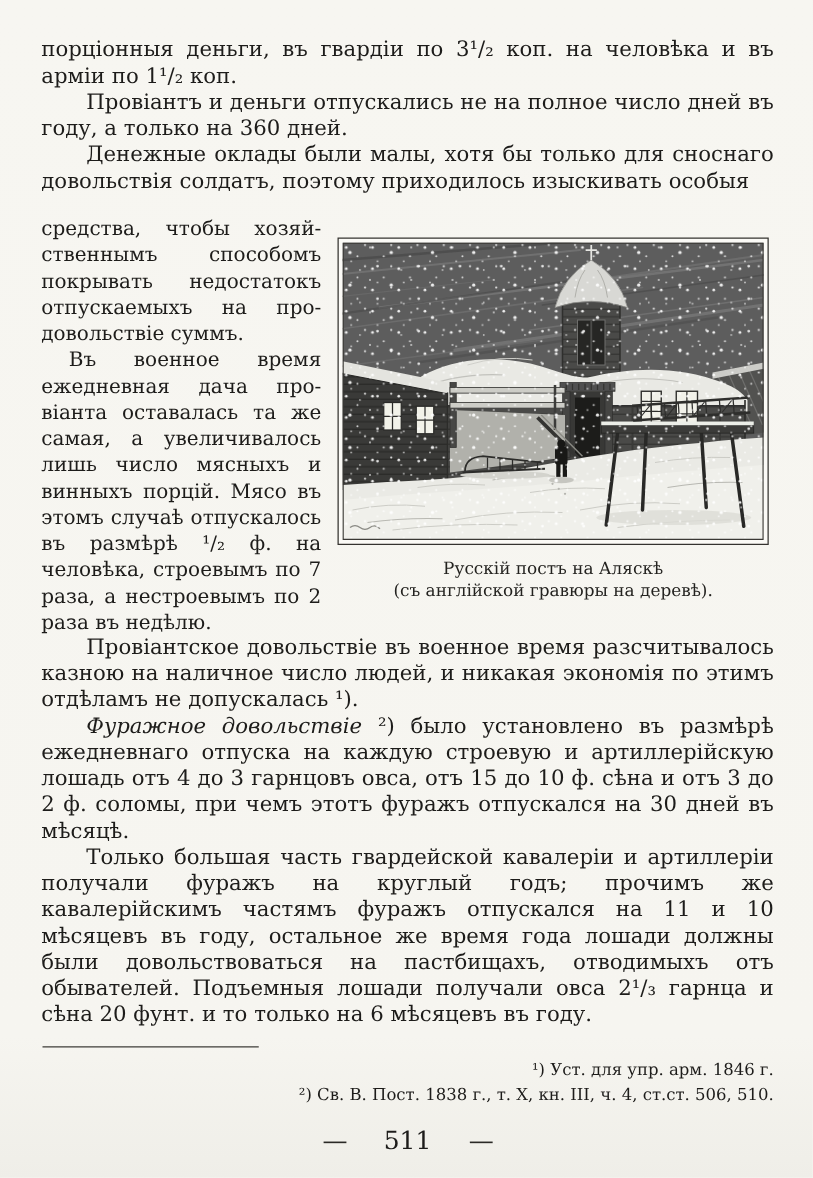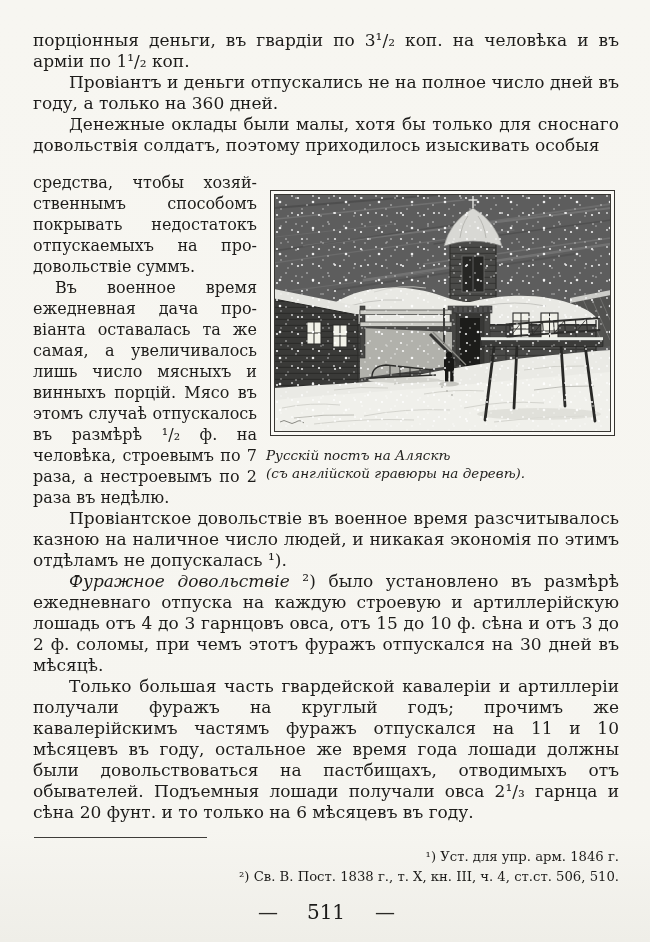--- a/index.html
+++ b/index.html
@@ -29,21 +29,21 @@
     box-sizing:border-box;
     border:1px solid #35332f;
     background:#fbfaf6;
     padding:3px;
     width:345px;margin:0 auto;
   }
   .figure-frame svg{display:block;}
   figcaption{margin-top:10px;}
   .caption-line{
     font-size:13.5px;line-height:18px;
-    font-style:italic;text-indent:0;
+    text-align:center;text-indent:0;
     color:#23221f;
   }
   .body-text em{}
   .footnote-divider{
     width:173px;height:0;
     border:0;border-top:1px solid #3e3c38;
     margin:14px 0 9px 1px;
   }
   .footnotes{padding-left:41px;}
   .footnotes p{font-size:13.2px;line-height:20px;text-align:right;text-indent:0;}

